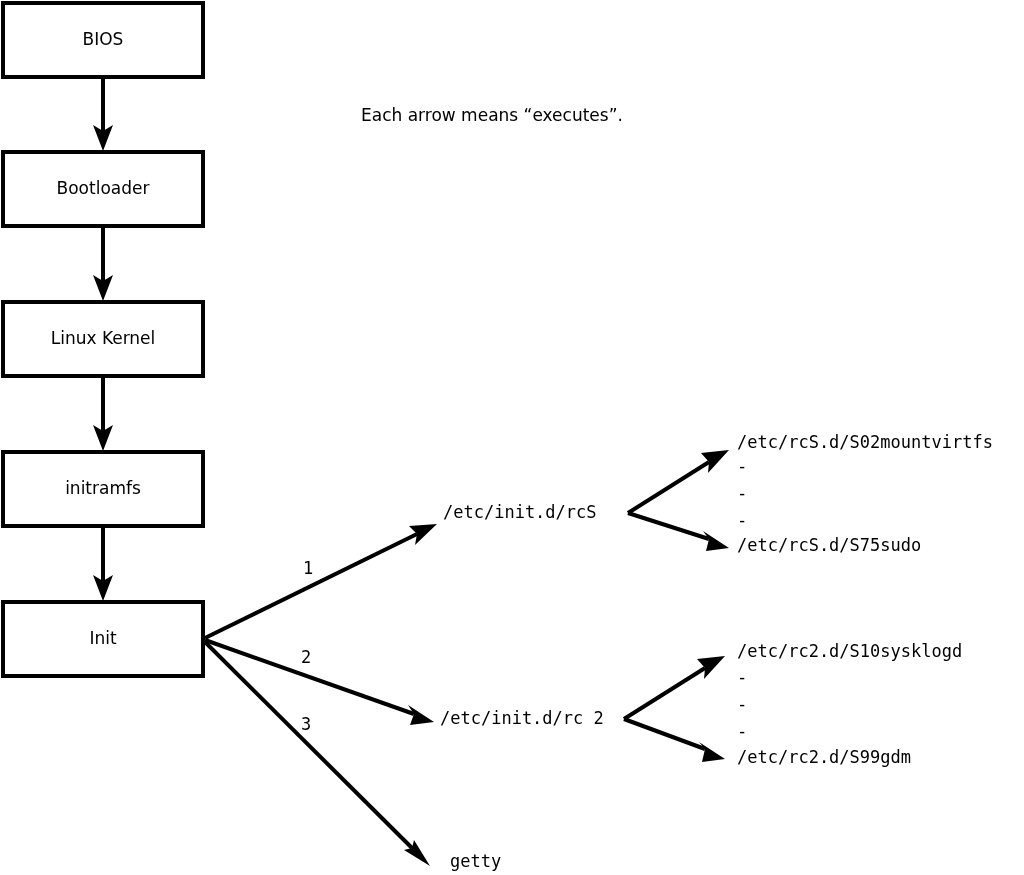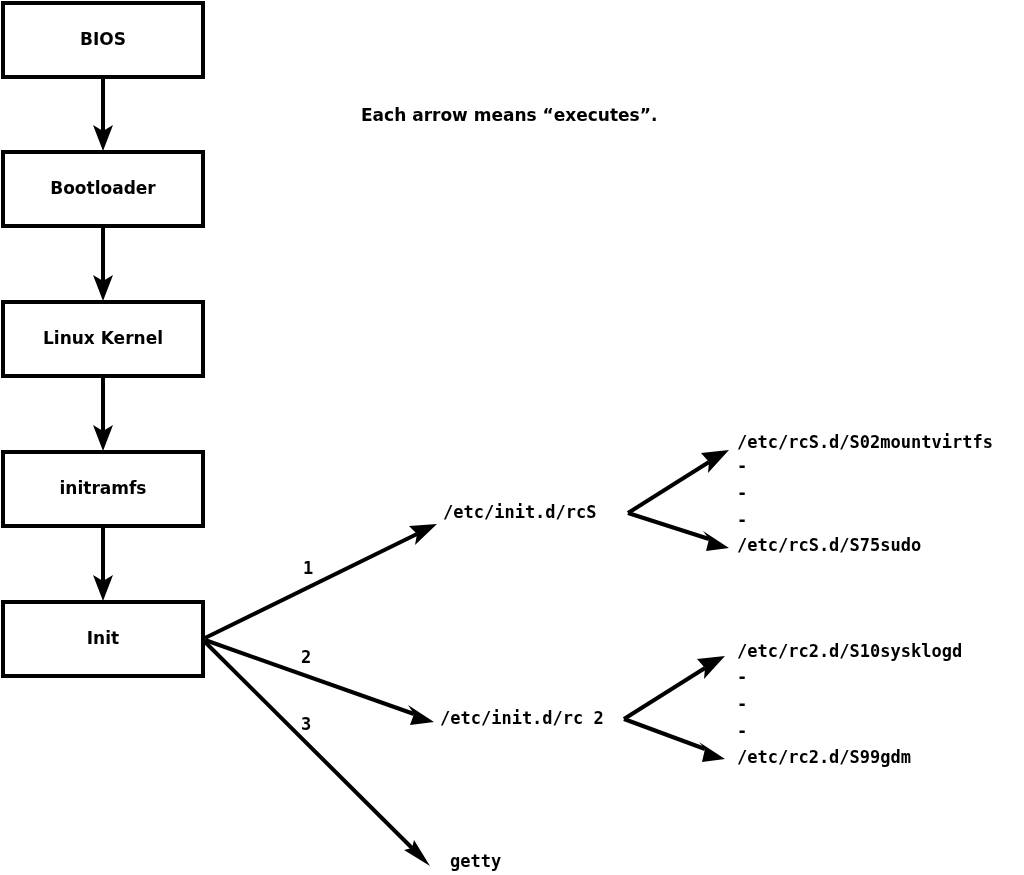--- a/index.html
+++ b/index.html
@@ -9,21 +9,20 @@
   }
   body {
     font-family: "Liberation Sans", sans-serif;
   }
   #diagram-root {
     position: relative;
     width: 1024px;
     height: 875px;
     background: #ffffff;
     overflow: hidden;
-    font-weight: bold;
   }
   #boot-svg {
     position: absolute;
     left: 0;
     top: 0;
     width: 1024px;
     height: 875px;
   }
   .box-rect {
     fill: #ffffff;

